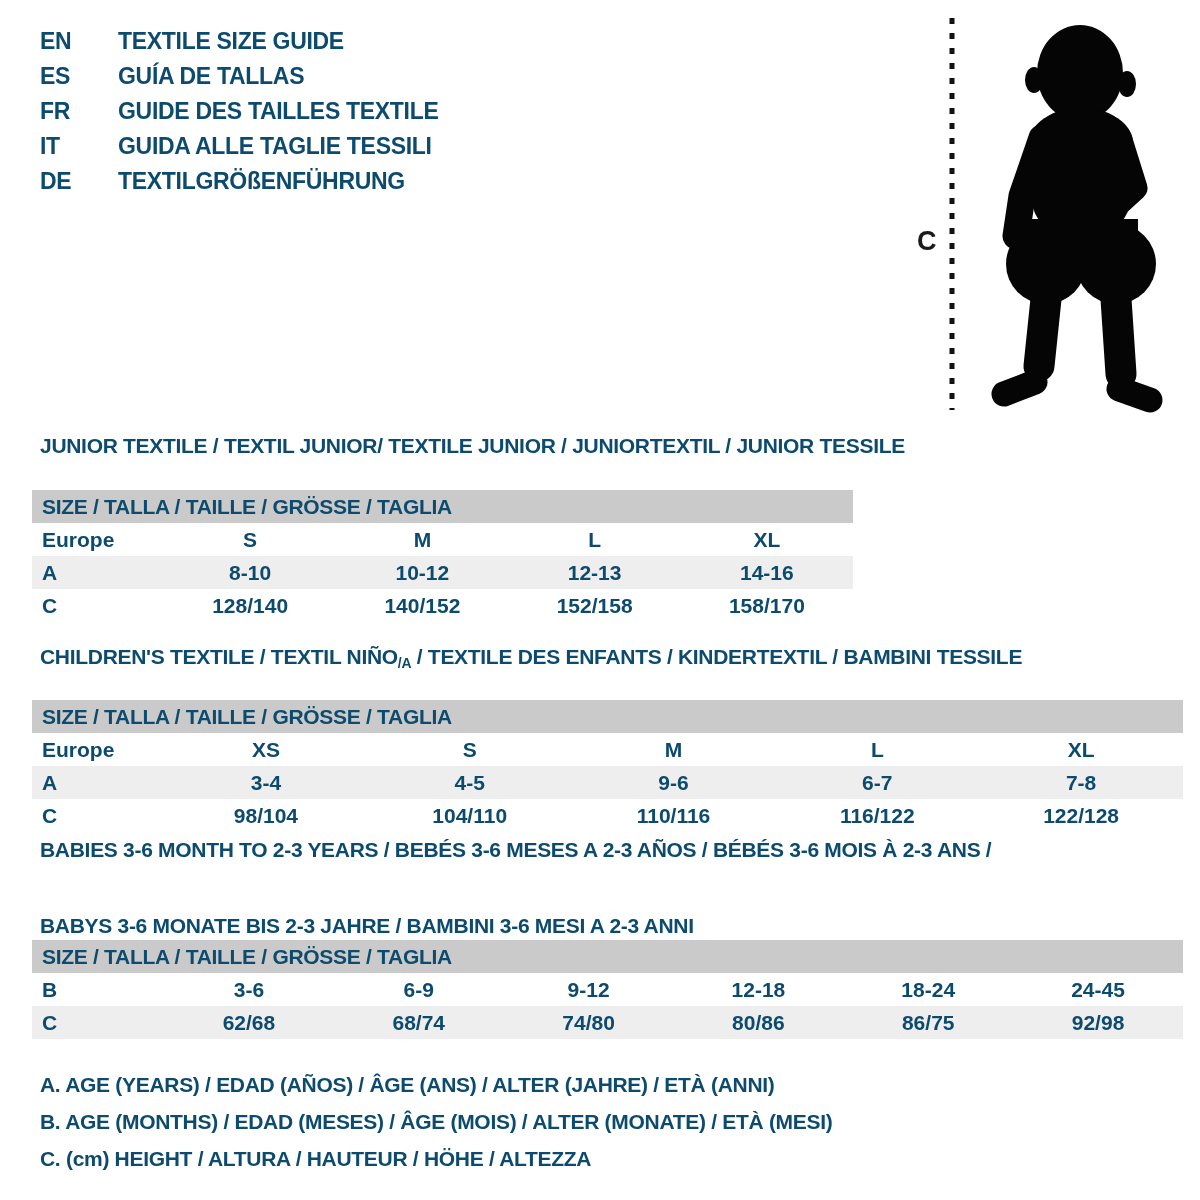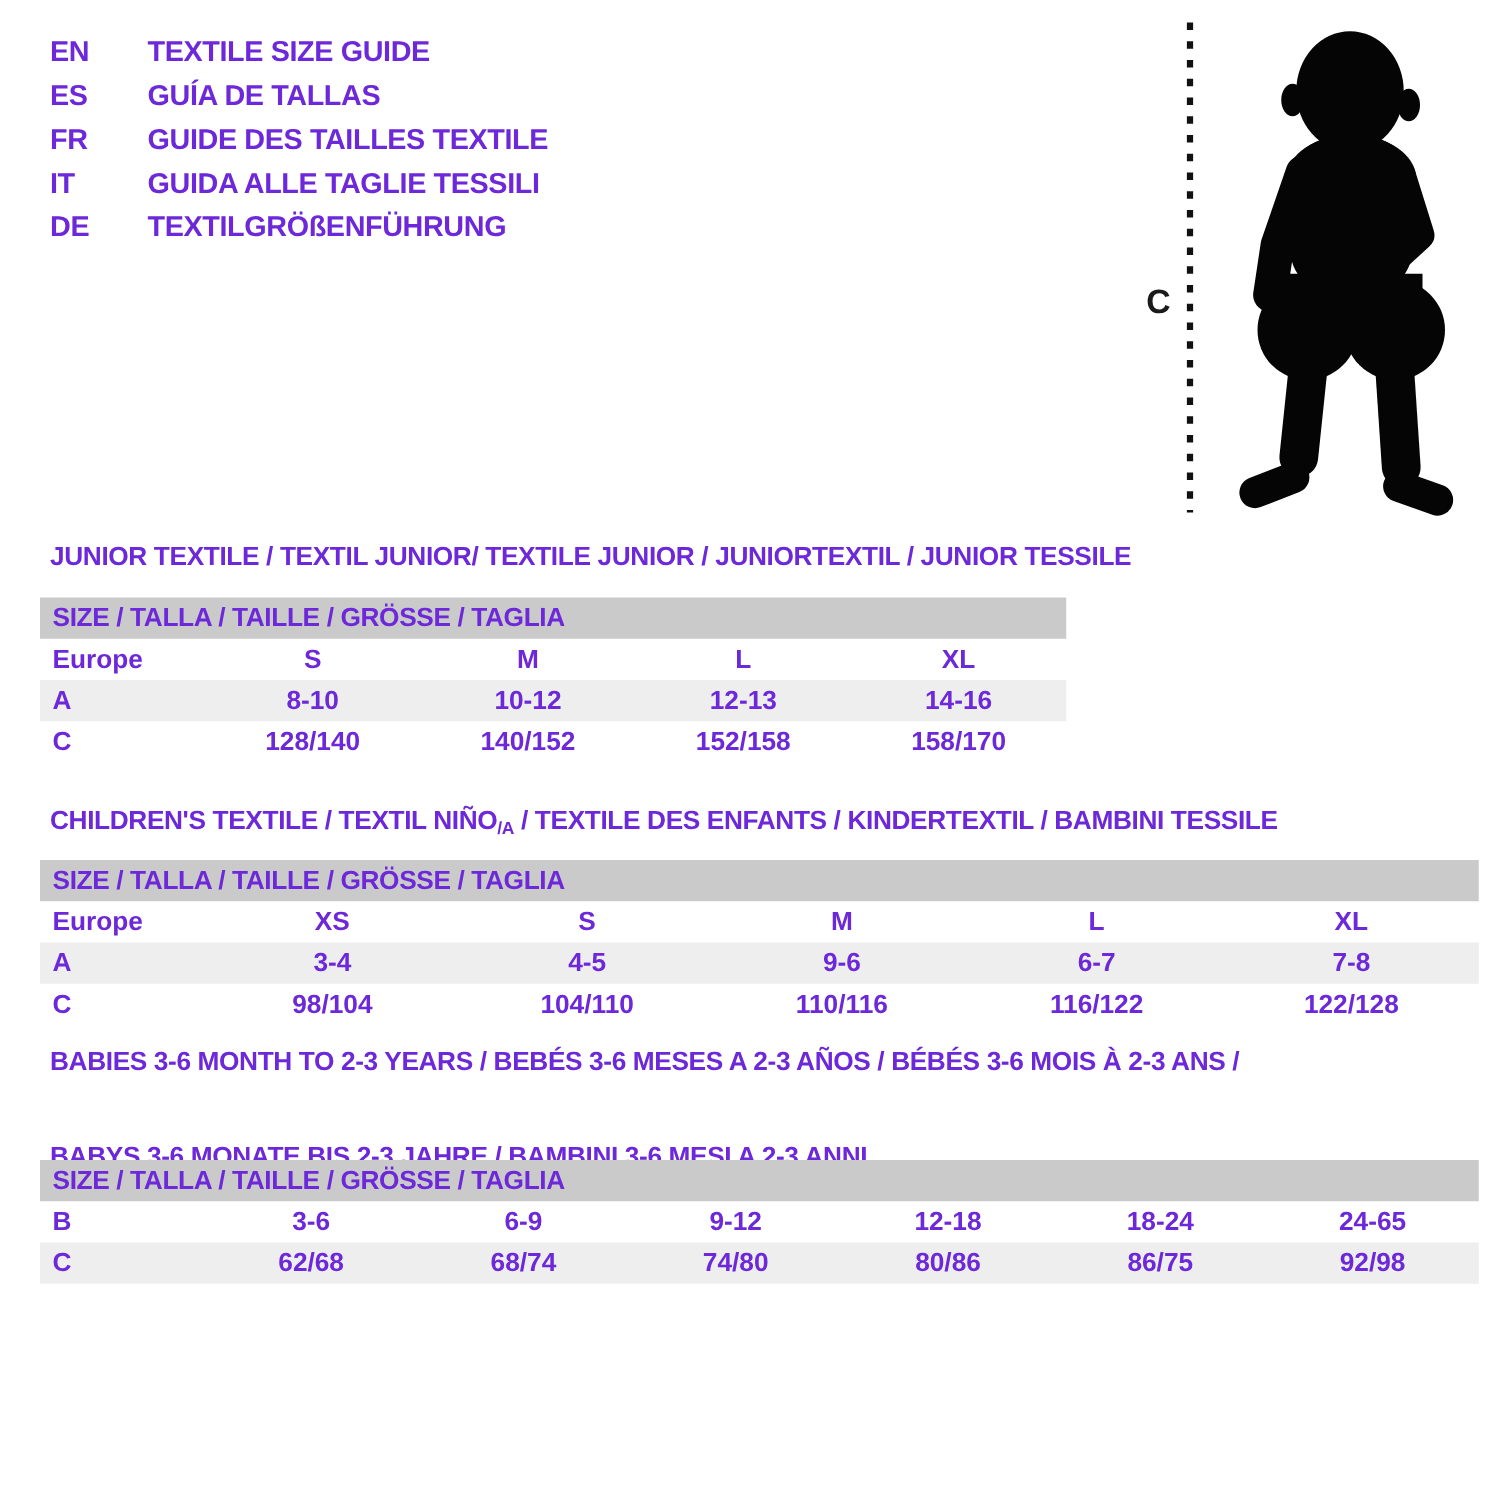--- a/index.html
+++ b/index.html
@@ -2,41 +2,41 @@
 <html><head>
 <meta charset="utf-8">
 <style>
   * { margin: 0; padding: 0; box-sizing: border-box; }
   html, body { background: #ffffff; }
   .page {
     position: relative;
     width: 1200px;
     height: 1200px;
     background: #ffffff;
-    color: #6d28d9;
+    color: #0c4a6e;
     font-family: "Liberation Sans", sans-serif;
     font-weight: bold;
     overflow: hidden;
   }
 
   
   .lang-list { position: absolute; left: 40px; top: 24px; }
   .lang-row { display: flex; height: 35px; align-items: center; font-size: 23px; letter-spacing: -0.3px; }
   .lang-code { width: 78px; }
   .lang-label { white-space: nowrap; }
 
   
   .figure { position: absolute; left: 895px; top: 8px; width: 285px; height: 412px; }
 
   
   .sec-heading { position: absolute; left: 40px; font-size: 21px; letter-spacing: -0.3px; white-space: nowrap; }
   .sub-a { font-size: 14px; vertical-align: -4px; }
 
   
-  .size-table { position: absolute; left: 32px; font-size: 21px; }
+  .size-table { position: absolute; left: 32px; font-size: 21px; margin-top: 12px; }
   .t-junior   { top: 478px; width: 821px; }
   .t-children { top: 688px; width: 1151px; }
   .t-babies   { top: 928px; width: 1151px; }
   .band { background: #cacaca; height: 33px; display: flex; align-items: center; padding-left: 10px; letter-spacing: -0.3px; }
   .trow { display: flex; height: 33px; align-items: center; }
   .trow.stripe { background: #eeeeee; }
   .rlabel { width: 132px; padding-left: 10px; }
   .cell { flex: 1 1 0; text-align: center; }
 
   
@@ -164,27 +164,32 @@
 
   <div class="size-table t-babies">
     <div class="band">SIZE / TALLA / TAILLE / GRÖSSE / TAGLIA</div>
     <div class="trow">
       <span class="rlabel">B</span>
       <span class="cell">3-6</span>
       <span class="cell">6-9</span>
       <span class="cell">9-12</span>
       <span class="cell">12-18</span>
       <span class="cell">18-24</span>
-      <span class="cell">24-65</span>
+      <span class="cell">24-45</span>
     </div>
     <div class="trow stripe">
       <span class="rlabel">C</span>
       <span class="cell">62/68</span>
       <span class="cell">68/74</span>
       <span class="cell">74/80</span>
       <span class="cell">80/86</span>
       <span class="cell">86/75</span>
       <span class="cell">92/98</span>
     </div>
   </div>
 
+  <div class="footnotes">
+    <div class="footnote">A. AGE (YEARS) / EDAD (AÑOS) / ÂGE (ANS) / ALTER (JAHRE) / ETÀ (ANNI)</div>
+    <div class="footnote">B. AGE (MONTHS) / EDAD (MESES) / ÂGE (MOIS) / ALTER (MONATE) / ETÀ (MESI)</div>
+    <div class="footnote">C. (cm) HEIGHT / ALTURA / HAUTEUR / HÖHE / ALTEZZA</div>
+  </div>
 
 </div>
 
 </body></html>

